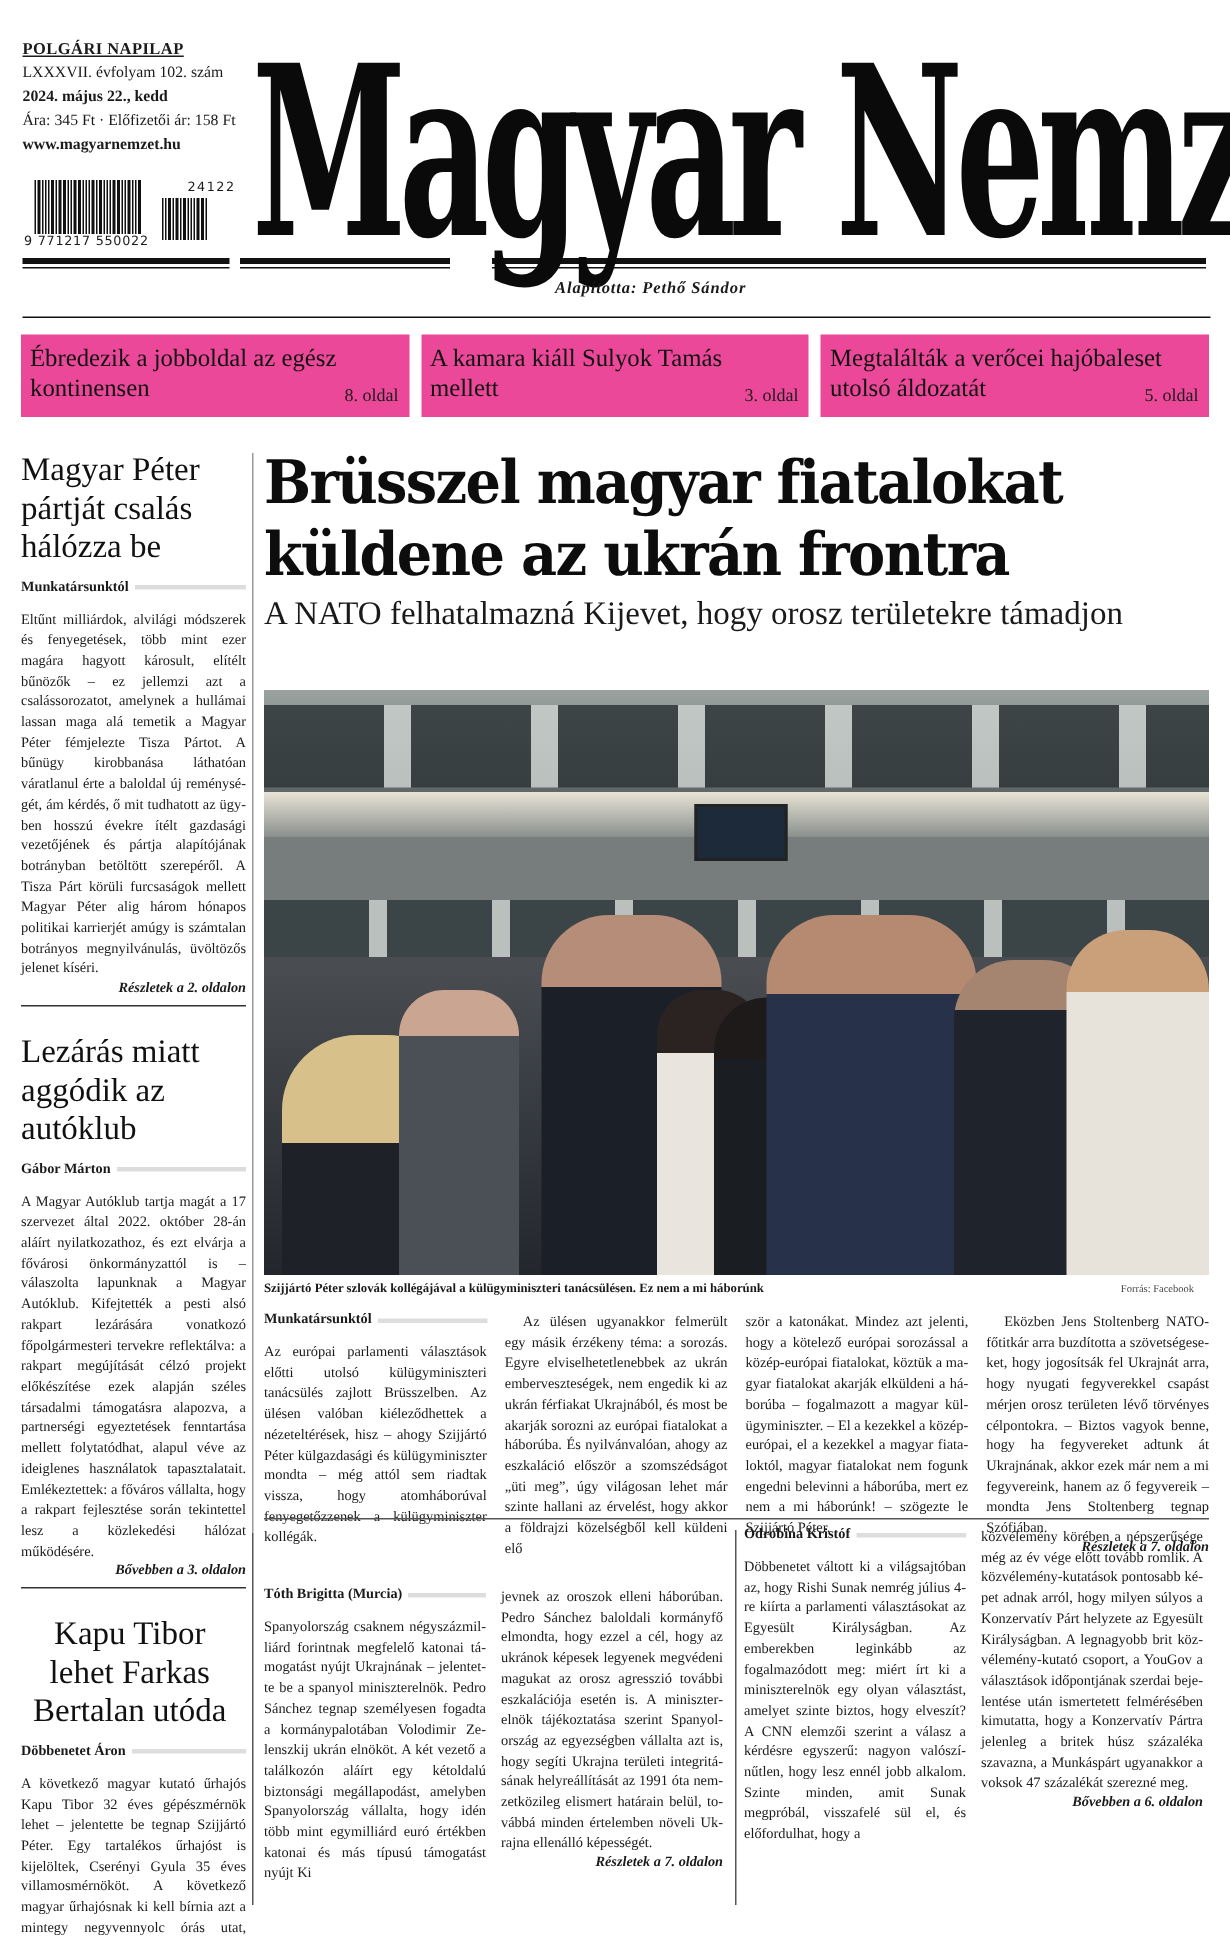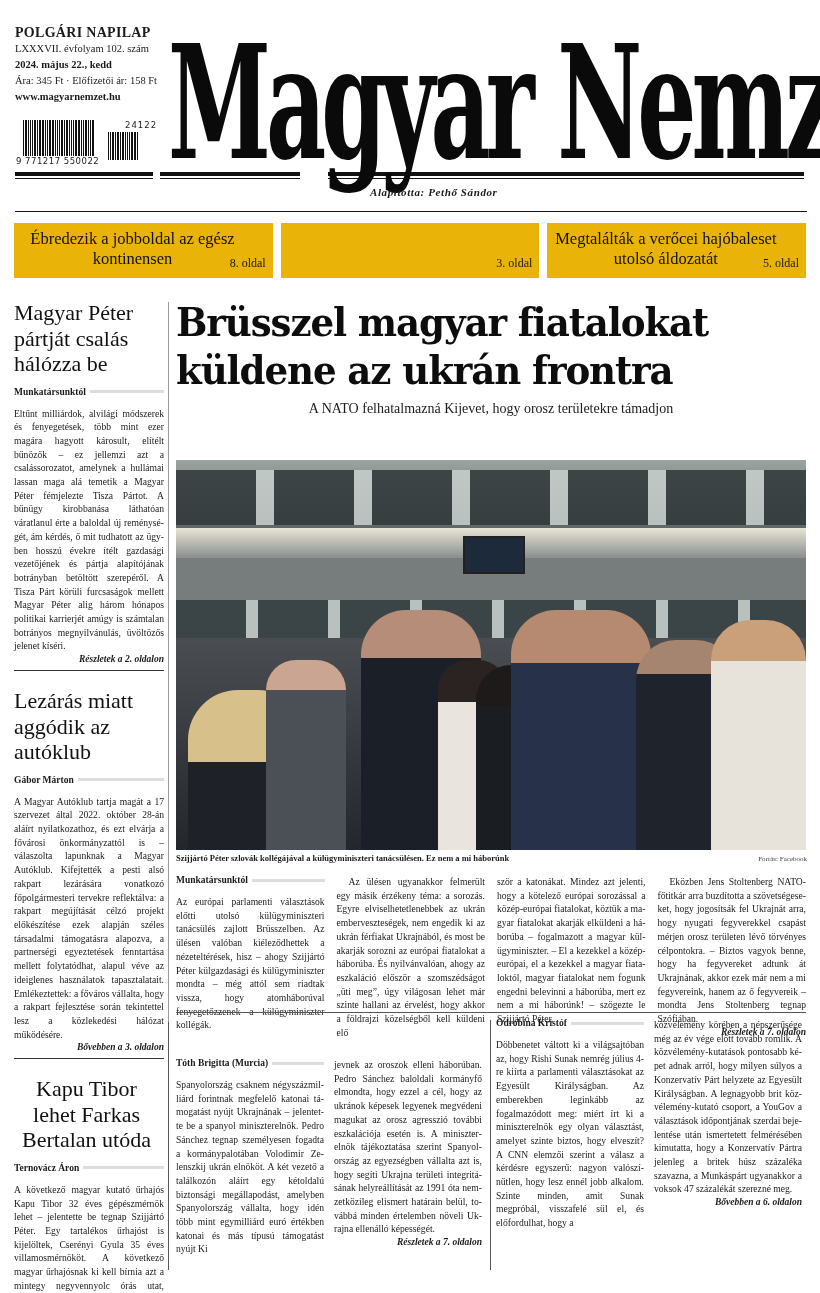--- a/index.html
+++ b/index.html
@@ -2,21 +2,21 @@
 <html><head>
 <meta charset="utf-8">
 <style>
   * { box-sizing: border-box; margin: 0; padding: 0; }
   html, body { width: 820px; height: 1293px; background: #ffffff; overflow: hidden; }
   body { font-family: "Liberation Serif", "DejaVu Serif", serif; color: #1a1a1a; position: relative; }
 
   
   .masthead { position: absolute; left: 0; top: 0; width: 820px; height: 215px; }
   .meta { position: absolute; left: 15px; top: 25px; width: 150px; }
-  .meta .paper-type { font-weight: bold; font-size: 14px; letter-spacing: 0.3px; line-height: 16px; }
+  .meta .paper-type { font-weight: bold; font-size: 11px; letter-spacing: 0.3px; line-height: 16px; text-decoration: underline; }
   .meta .line { font-size: 10.5px; line-height: 16px; }
   .meta .line.bold { font-weight: bold; }
   .barcode-wrap { position: absolute; left: 15px; top: 120px; width: 140px; height: 45px; }
   .barcode { position: absolute; left: 8px; top: 0; width: 80px; height: 40px; display: flex; }
   .barcode i { display: block; height: 100%; background: #111; margin-right: 1px; }
   .barcode2 { position: absolute; left: 93px; top: 12px; width: 40px; height: 28px; display: flex; }
   .barcode2 i { display: block; height: 100%; background: #111; margin-right: 1px; }
   .bc-num { position: absolute; left: 0; top: 36px; font-family: "DejaVu Sans", sans-serif; font-size: 8.5px; background: #fff; padding: 0 1px; letter-spacing: 0.5px; }
   .bc-num2 { position: absolute; left: 110px; top: 0; font-family: "DejaVu Sans", sans-serif; font-size: 8.5px; letter-spacing: 1px; }
   .rule-thick-left { position: absolute; left: 15px; top: 172px; width: 138px; height: 4px; background: #111; }
@@ -25,43 +25,43 @@
   .title { position: absolute; left: 168px; top: 16px; width: 642px; height: 165px; font-family: "DejaVu Serif", serif; font-weight: bold; font-size: 150px; line-height: 165px; letter-spacing: -8px; transform: scaleX(0.62) scaleY(1.05); transform-origin: left top; white-space: nowrap; color: #0a0a0a; }
   .title-rule-a1 { position: absolute; left: 160px; top: 172px; width: 140px; height: 4px; background: #111; }
   .title-rule-a2 { position: absolute; left: 160px; top: 178px; width: 140px; height: 1px; background: #111; }
   .title-rule-b1 { position: absolute; left: 328px; top: 172px; width: 476px; height: 4px; background: #111; }
   .title-rule-b2 { position: absolute; left: 328px; top: 178px; width: 476px; height: 1px; background: #111; }
   .founder { position: absolute; left: 370px; top: 186px; font-size: 11px; font-style: italic; font-weight: bold; letter-spacing: 0.6px; }
   .masthead-bottom-rule { position: absolute; left: 15px; top: 211px; width: 792px; height: 1px; background: #111; }
 
   
   .teasers { position: absolute; left: 14px; top: 223px; width: 792px; height: 55px; display: flex; gap: 8px; }
-  .teaser { flex: 1; background: #eab308; padding: 6px 8px 4px 6px; position: relative; cursor: pointer; text-align: center; }
+  .teaser { flex: 1; background: #ec4899; padding: 6px 8px 4px 6px; position: relative; cursor: pointer; }
   .teaser .t-title { font-size: 16.5px; line-height: 20px; color: #111; width: 225px; }
   .teaser .t-page { position: absolute; right: 7px; bottom: 7px; font-size: 12px; }
 
   
   .leftcol { position: absolute; left: 14px; top: 300px; width: 150px; }
   .vrule { position: absolute; left: 168px; top: 302px; width: 1px; height: 720px; background: #999; }
   .vrule2 { position: absolute; left: 168px; top: 1022px; width: 1px; height: 248px; background: #555; }
   .lstory { margin-bottom: 17px; }
   .lstory h2 { font-weight: normal; font-size: 22px; line-height: 25.5px; color: #111; margin-bottom: 10px; }
   .byline { font-size: 9.5px; font-weight: bold; display: flex; align-items: center; margin-bottom: 10px; }
   .byline .bar { flex: 1; height: 3px; background: #ddd; margin-left: 4px; }
   .body { font-size: 9.6px; line-height: 13.7px; text-align: justify; hyphens: manual; }
   .more { font-size: 9.5px; font-weight: bold; font-style: italic; text-align: right; line-height: 13px; cursor: pointer; }
   .hr { height: 1px; background: #333; margin: 4px 0 6px; }
 
   
   .lead { position: absolute; left: 176px; top: 298px; width: 630px; }
   .lead h1 { font-family: "DejaVu Serif", serif; font-weight: bold; font-size: 40px; line-height: 48px; letter-spacing: -1.2px; transform: scaleX(0.93); transform-origin: left top; width: 680px; color: #0d0d0d; }
-  .lead .deck { font-size: 14px; line-height: 22px; margin-top: 4px; text-align: center; }
+  .lead .deck { font-size: 22px; line-height: 22px; margin-top: 4px; }
   .photo { position: absolute; left: 176px; top: 460px; width: 630px; height: 390px; overflow: hidden; background: #3a3d41; }
   .caption { position: absolute; left: 176px; top: 853px; width: 630px; font-size: 8.5px; font-weight: bold; }
-  .credit { position: absolute; right: 13px; top: 855px; font-size: 7px; color: #444; margin-left: 40px; }
+  .credit { position: absolute; right: 24px; top: 855px; font-size: 7px; color: #444; margin-left: 40px; }
 
   .leadcols { position: absolute; left: 176px; top: 875px; width: 630px; display: flex; gap: 12px; }
   .leadcols .col { width: 202px; }
 
   
   .bottom-rule { position: absolute; left: 176px; top: 1012px; width: 630px; height: 1px; background: #555; }
   .bvrule { position: absolute; left: 490px; top: 1020px; width: 1px; height: 250px; background: #555; }
   .bstory { position: absolute; top: 1018px; }
   .bstory h2 { font-weight: normal; font-size: 27px; line-height: 32px; color: #111; white-space: nowrap; margin-bottom: 8px; }
   .bstory .cols { display: flex; gap: 10px; }
@@ -144,20 +144,21 @@
   <div class="founder">Alapította: Pethő Sándor</div>
   <div class="masthead-bottom-rule"></div>
 </div>
 
 <div class="teasers">
   <div class="teaser">
     <div class="t-title">Ébredezik a jobboldal az egész kontinensen</div>
     <div class="t-page">8. oldal</div>
   </div>
   <div class="teaser">
+    <div class="t-title">A kamara kiáll Sulyok Tamás mellett</div>
     <div class="t-page">3. oldal</div>
   </div>
   <div class="teaser">
     <div class="t-title">Megtalálták a verőcei hajóbaleset utolsó áldozatát</div>
     <div class="t-page">5. oldal</div>
   </div>
 </div>
 
 <div class="vrule"></div>
 <div class="vrule2"></div>
@@ -178,21 +179,21 @@
         <span>Gábor Márton</span>
         <span class="bar"></span>
       </div>
     <div class="body">A Magyar Autóklub tartja magát a 17 szervezet által 2022. október 28-án alá­írt nyilatkozathoz, és ezt elvárja a fő­városi önkormányzattól is – válaszol­ta lapunknak a Magyar Autóklub. Ki­fejtették a pesti alsó rakpart lezárásá­ra vonatkozó főpolgármesteri tervekre reflektálva: a rakpart megújítását célzó projekt előkészítése ezek alapján szé­les társadalmi támogatásra alapozva, a partnerségi egyeztetések fenntartá­sa mellett folytatódhat, alapul véve az ideiglenes használatok tapasztalatait. Emlékeztettek: a főváros vállalta, hogy a rakpart fejlesztése során tekintettel lesz a közlekedési hálózat működésére.</div>
     <div class="more">Bővebben a 3. oldalon</div>
     <div class="hr"></div>
   </div>
   <div class="lstory" style="margin-top:8px;">
     <h2 style="width:145px;text-align:center;">Kapu Tibor lehet Farkas Bertalan utóda</h2>
     <div class="byline">
-        <span>Ternovácz Áron</span>
+        <span>Döbbenetet Áron</span>
         <span class="bar"></span>
       </div>
     <div class="body">A következő magyar kutató űrhajós Kapu Tibor 32 éves gépészmérnök lehet – je­lentette be tegnap Szijjártó Péter. Egy tartalékos űrhajóst is kijelöltek, Cseré­nyi Gyula 35 éves villamosmérnököt. A következő magyar űrhajósnak ki kell bírnia azt a mintegy negyvennyolc órás utat, amelyet egy kapszulában szinte egy helyben kell eltölteni, amíg a Nemzet­közi Űrállomást elérik. A kiválasztottak az Egyesült Államokba utaznak, ahol a NASA biztosítja kiképzésük utolsó fá­zisát. Ferencz Orsolya miniszteri biz­tos lapunknak azt mondta, hosszú és komplex kiválasztási folyamaton van túl valamennyi jelölt.</div>
 
   </div>
 </div>
 
 <div class="lead">
   <h1>Brüsszel magyar fiatalokat küldene az ukrán frontra</h1>
   <div class="deck">A NATO felhatalmazná Kijevet, hogy orosz területekre támadjon</div>

